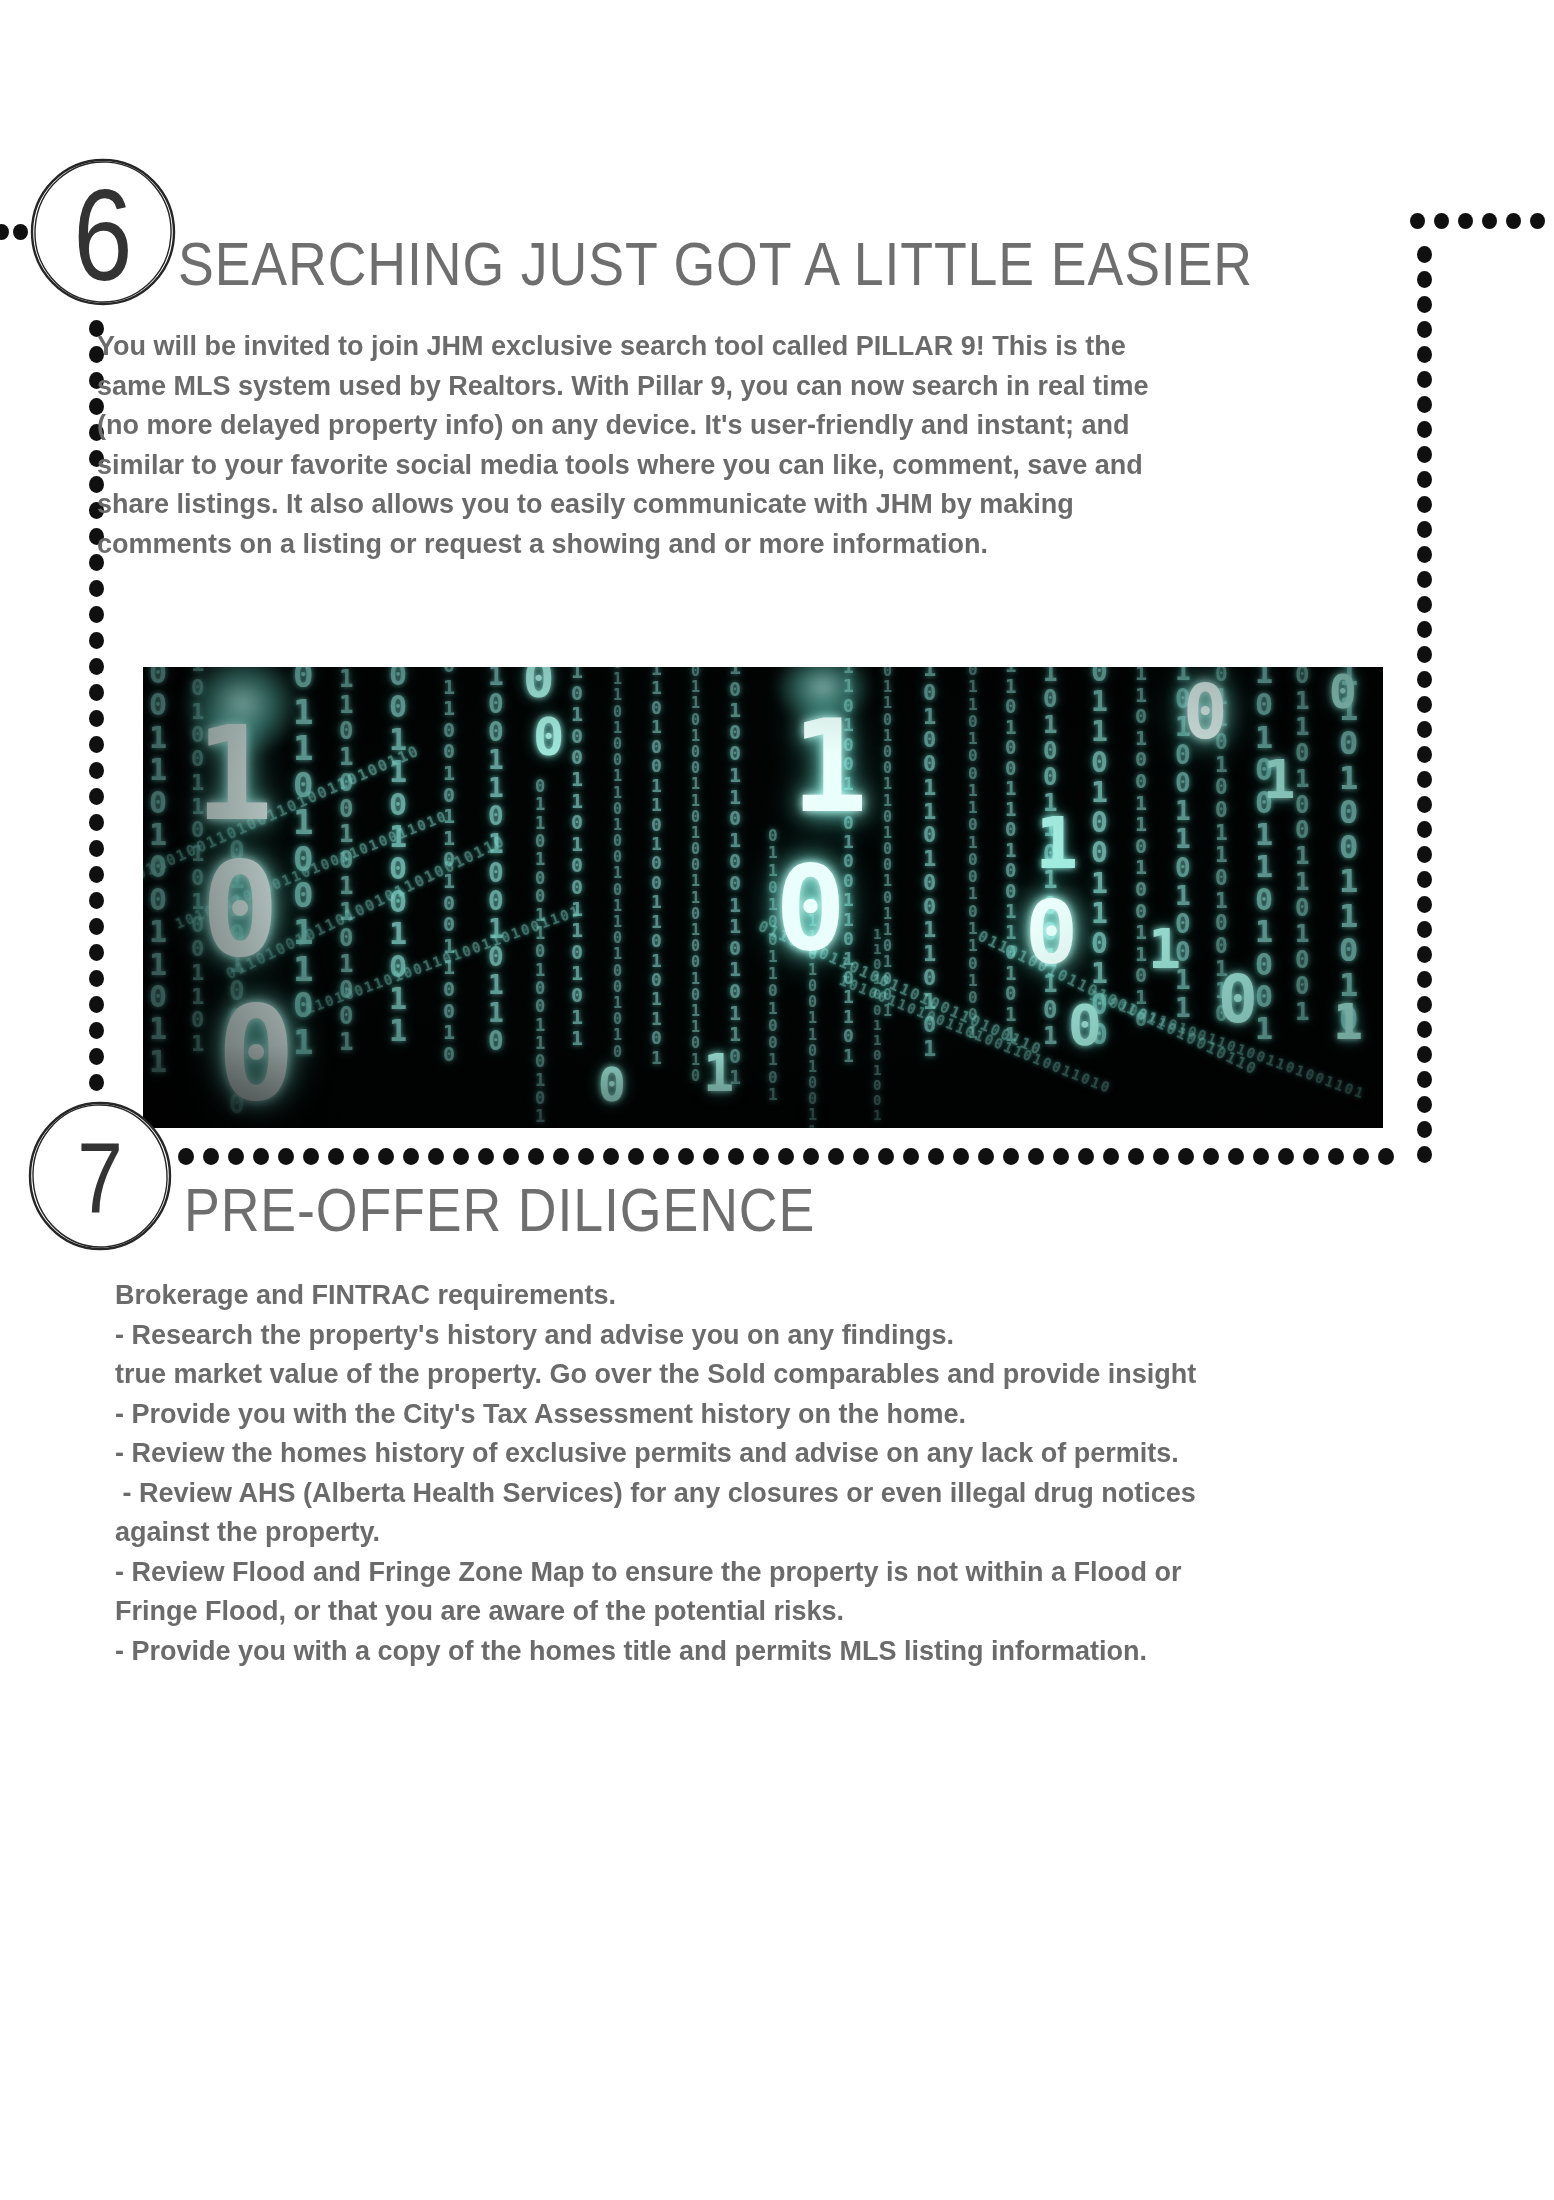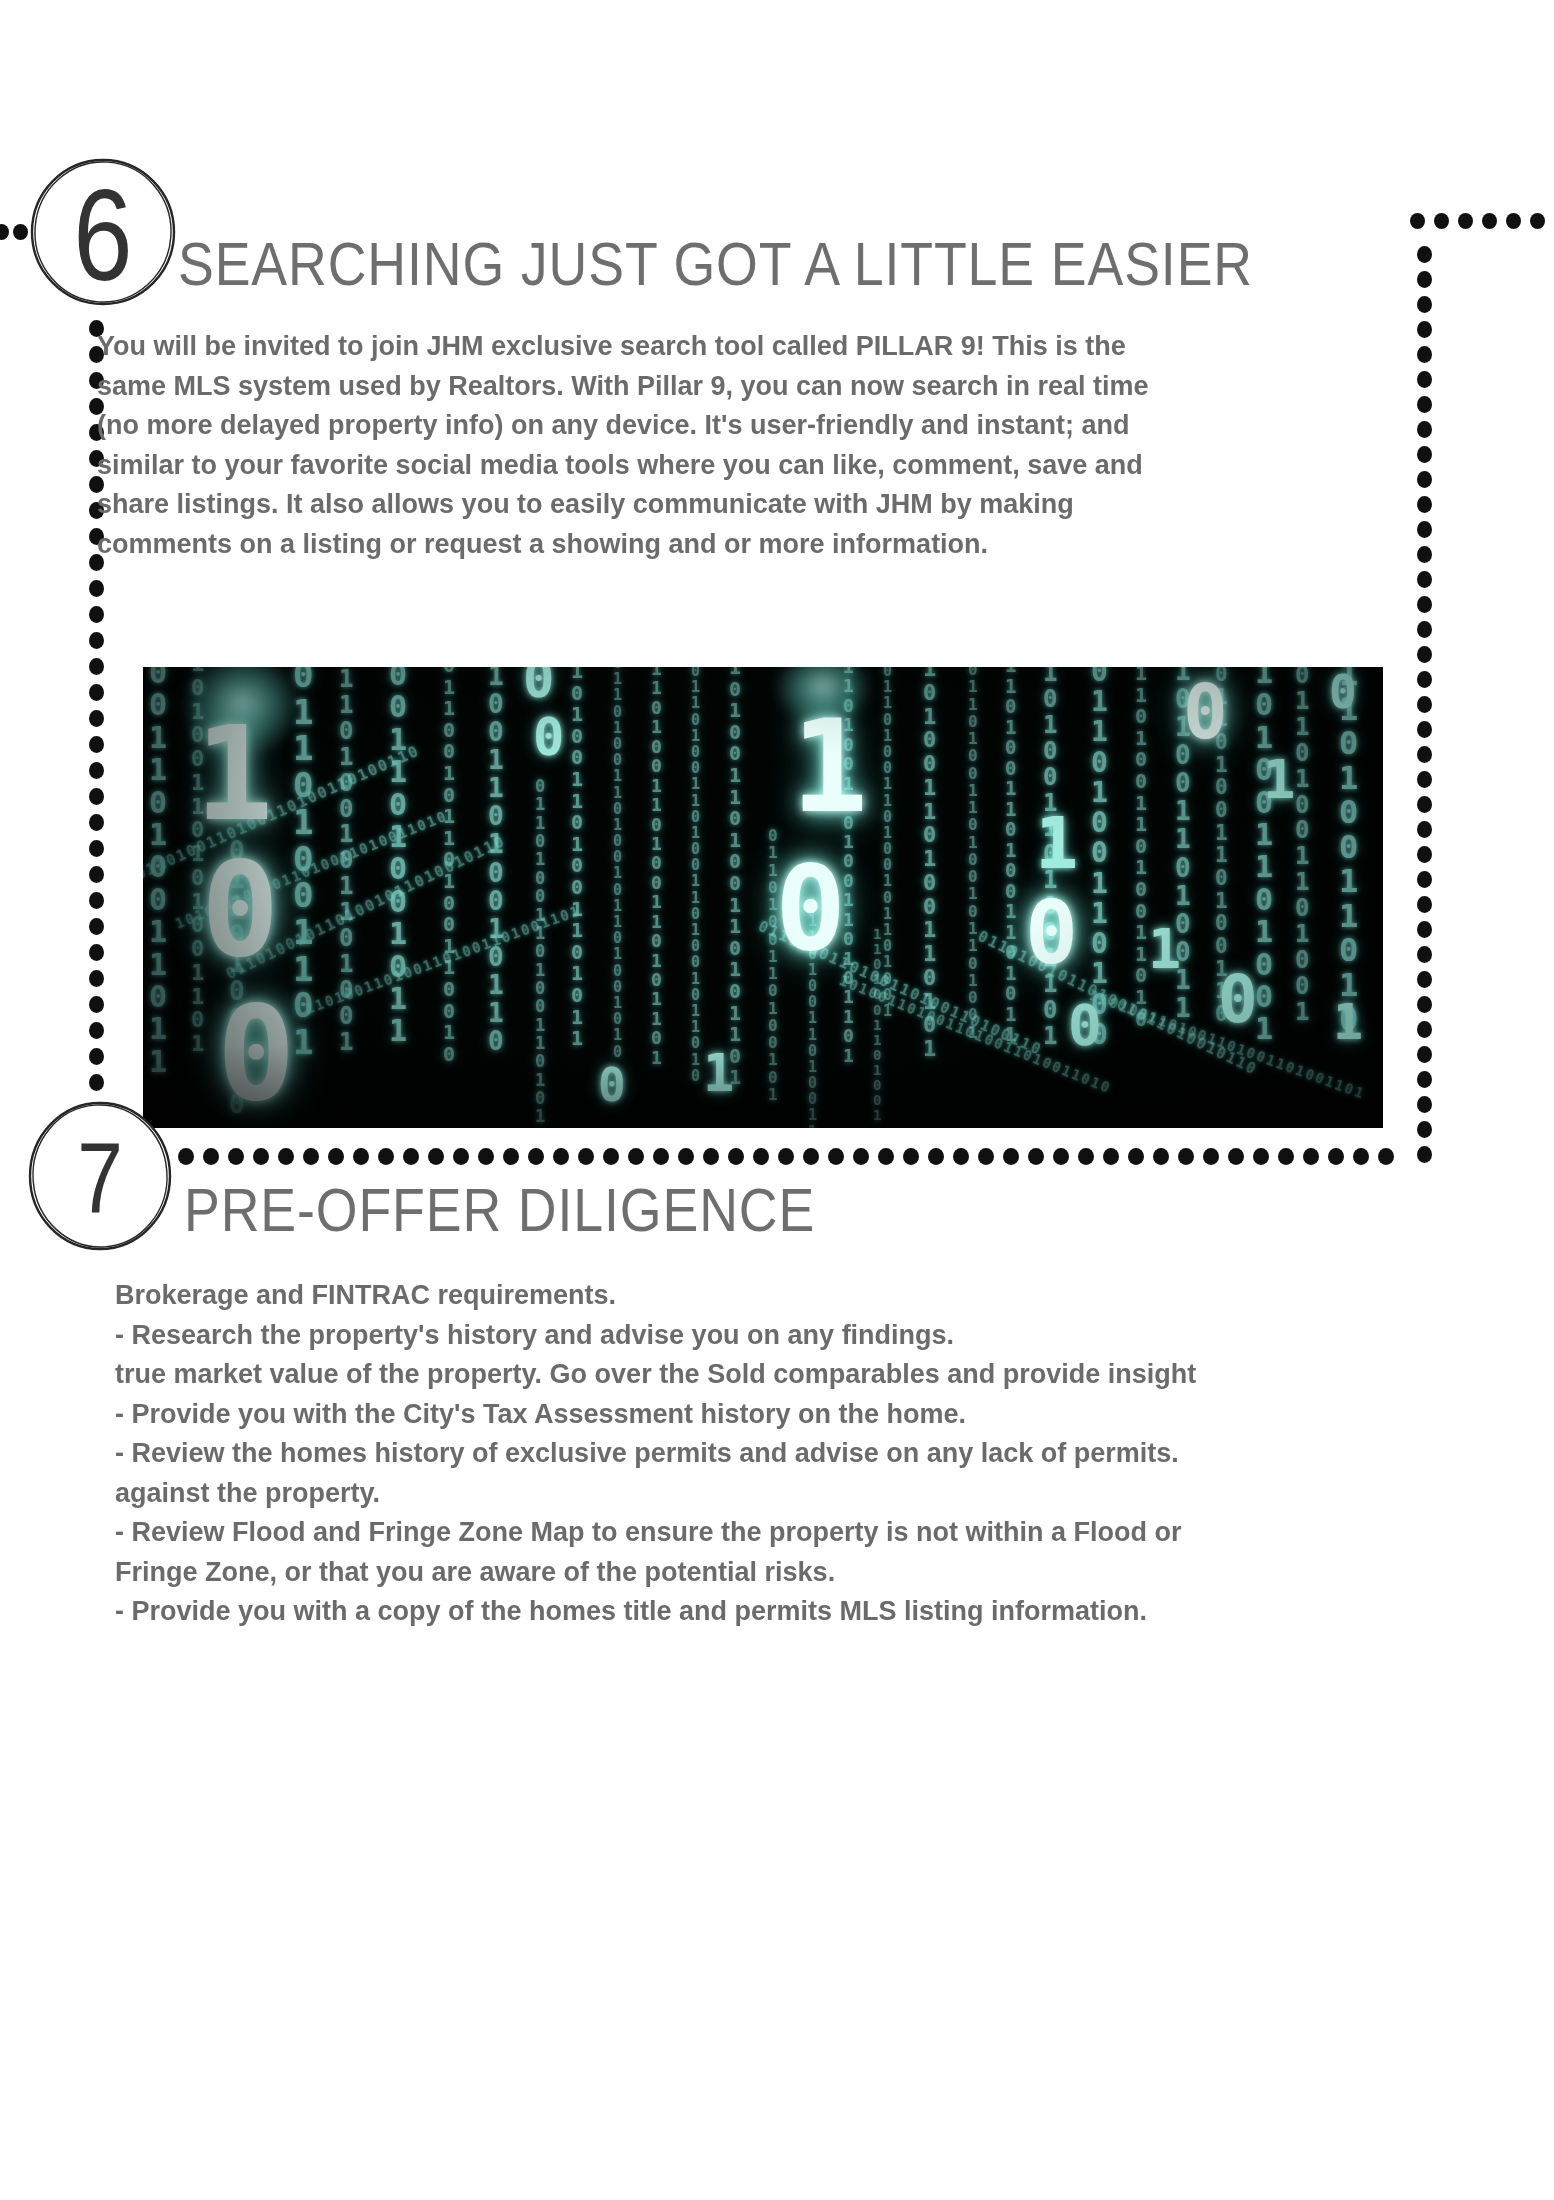--- a/index.html
+++ b/index.html
@@ -755,19 +755,20 @@
   </div>
 
   <div class="h-big h-diligence">PRE-OFFER DILIGENCE</div>
 
   <div class="body-block list">
       <div>Brokerage and FINTRAC requirements.</div>
       <div>- Research the property's history and advise you on any findings.</div>
       <div>true market value of the property. Go over the Sold comparables and provide insight</div>
       <div>- Provide you with the City's Tax Assessment history on the home.</div>
       <div>- Review the homes history of exclusive permits and advise on any lack of permits.</div>
+      <div> - Review AHS (Alberta Health Services) for any closures or even illegal drug notices</div>
       <div>against the property.</div>
       <div>- Review Flood and Fringe Zone Map to ensure the property is not within a Flood or</div>
-      <div>Fringe Zone, or that you are aware of the potential risks.</div>
+      <div>Fringe Flood, or that you are aware of the potential risks.</div>
       <div>- Provide you with a copy of the homes title and permits MLS listing information.</div>
     </div>
 
 </div>
 
 </body></html>

